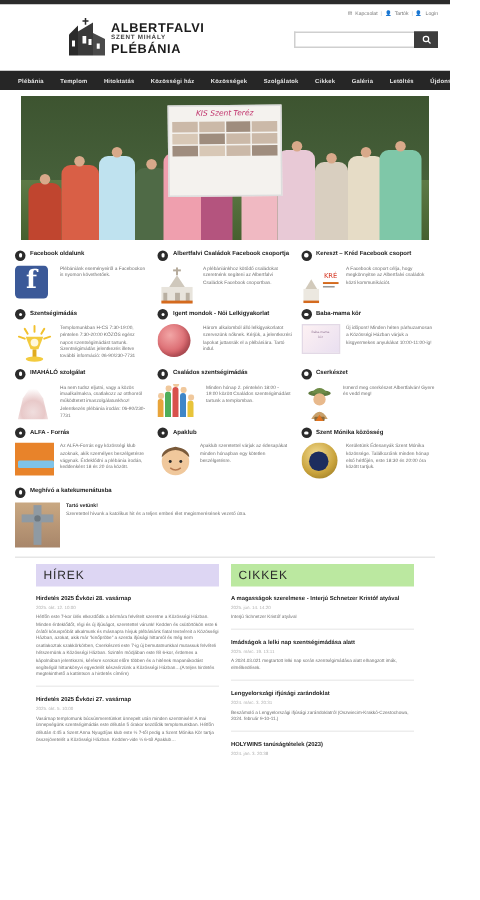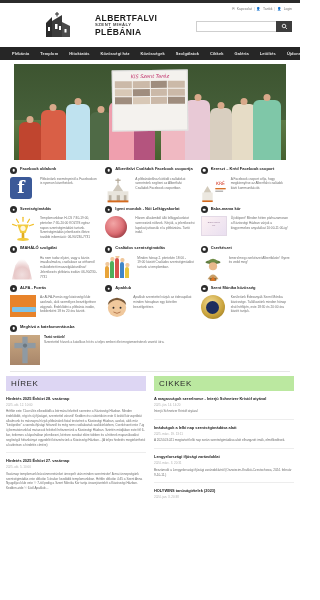--- a/index.html
+++ b/index.html
@@ -21,21 +21,21 @@
   
   .header {
     position: relative;
     height: 44px;
     background: #ffffff;
     padding: 5px 8px 0 10px;
   }
   .brand {
     display: flex;
     align-items: center;
-    gap: 23px;
+    gap: 2px;
     margin-top: 4px;
     margin-left: 32px;
   }
   .logo-mark {
     width: 30px; height: 26px;
     position: relative;
     flex: 0 0 auto;
   }
   .brand-text { line-height: 1; }
   .brand-l1 {
@@ -331,21 +331,21 @@
   .hr {
     height: 1px;
     background: #e6e6e6;
     margin: 6px 10px 4px 10px;
   }
 
   
   .cols {
     display: flex;
     gap: 8px;
-    padding: 0 6px;
+    padding: 0 24px;
   }
   .col { flex: 1 1 0; min-width: 0; }
   .colhead {
     font-size: 8px;
     font-weight: normal;
     color: #2b2b2b;
     padding: 3px 5px;
     letter-spacing: 0.6px;
     font-family: "Liberation Sans", sans-serif;
   }

